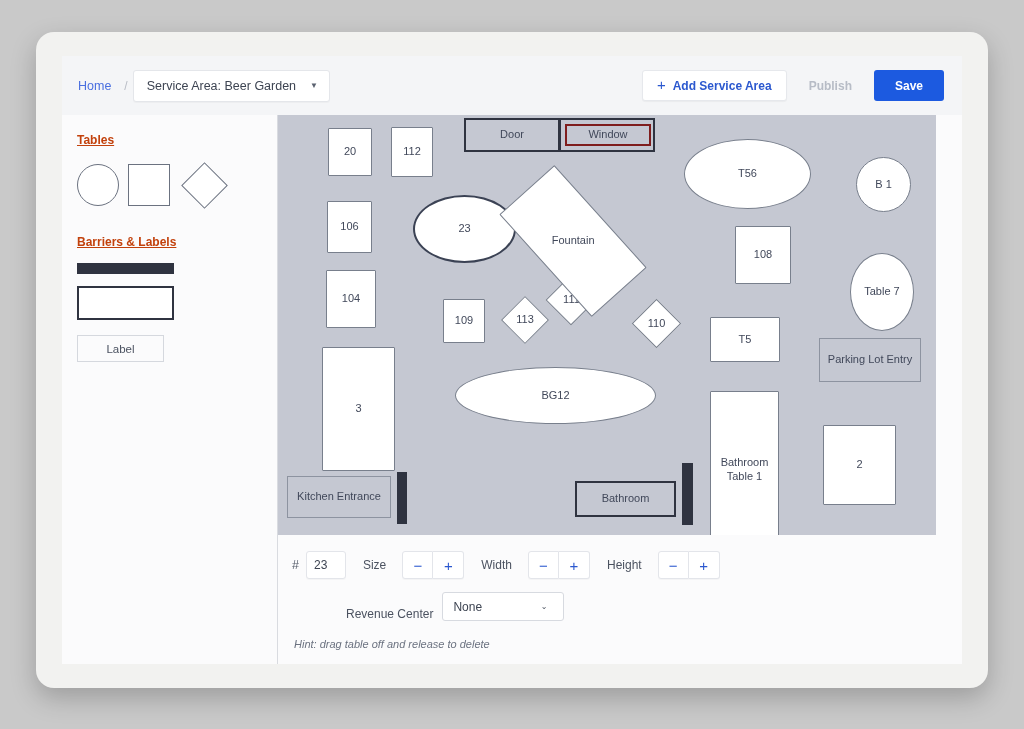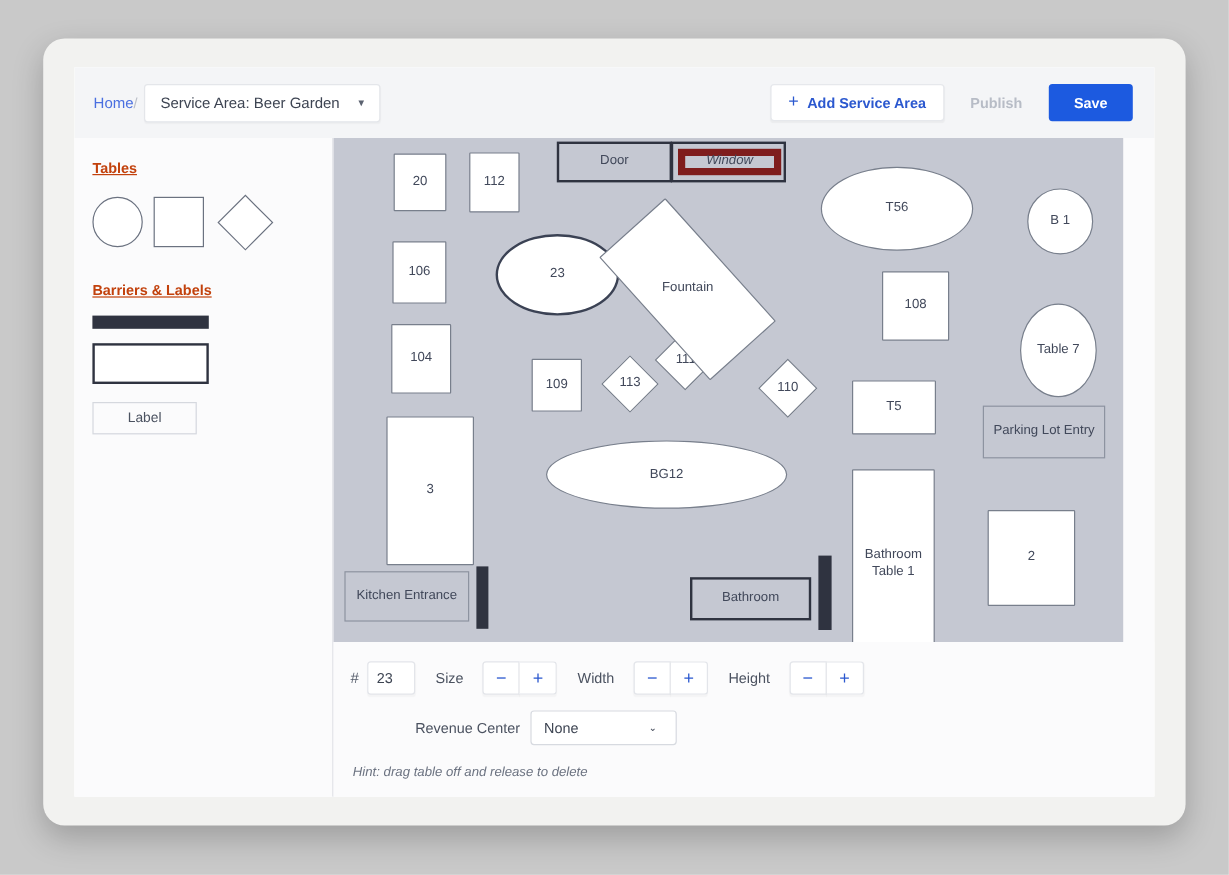--- a/index.html
+++ b/index.html
@@ -35,21 +35,21 @@
     position: absolute;
     left: 0; top: 0;
     width: 900px; height: 59px;
     background: #f4f5f7;
     display: flex;
     align-items: center;
     padding: 0 18px 0 16px;
   }
   #breadcrumb {
     display: flex; align-items: center;
-    gap: 0;
+    gap: 13px;
     font-size: 12.5px;
   }
   #breadcrumb .crumb-link {
     color: #4a6fe0;
     text-decoration: none;
     cursor: pointer;
   }
   #breadcrumb .crumb-sep {
     color: #b9bdc6;
     font-size: 12px;
@@ -264,28 +264,27 @@
     justify-content: center;
     text-align: center;
     font-size: 11px;
     color: #41485a;
     line-height: 1.25;
     cursor: pointer;
   }
   .inner-label {
     position: absolute;
     background: transparent;
-    border: 6px solid #7f1d1d;
+    border: 2px solid #7f1d1d;
     display: flex;
     align-items: center;
     justify-content: center;
     font-size: 11px;
     color: #41485a;
     cursor: pointer;
-    font-style: italic;
   }
 
   
   #properties {
     position: absolute;
     left: 0; top: 420px;
     width: 684px; height: 129px;
     background: #fbfbfc;
     padding: 16px 0 0 14px;
   }
@@ -326,21 +325,21 @@
     font-size: 15px;
     color: #2b58cf;
     cursor: pointer;
     box-shadow: 0 1px 1px rgba(0,0,0,0.03);
   }
   .step-btn.minus { border-radius: 3px 0 0 3px; }
   .step-btn.plus  { border-radius: 0 3px 3px 0; border-left: none; }
   .gap-l { margin-left: 17px; margin-right: 8px; }
   #prop-row-2 {
     display: flex;
-    align-items: center;
+    align-items: flex-end;
     margin-left: 54px;
     margin-bottom: 17px;
   }
   #revenue-center-label { margin-right: 9px; }
   #revenue-center-select {
     width: 122px; height: 29px;
     background: #ffffff;
     border: 1px solid #d7dae0;
     border-radius: 3px;
     display: flex;

